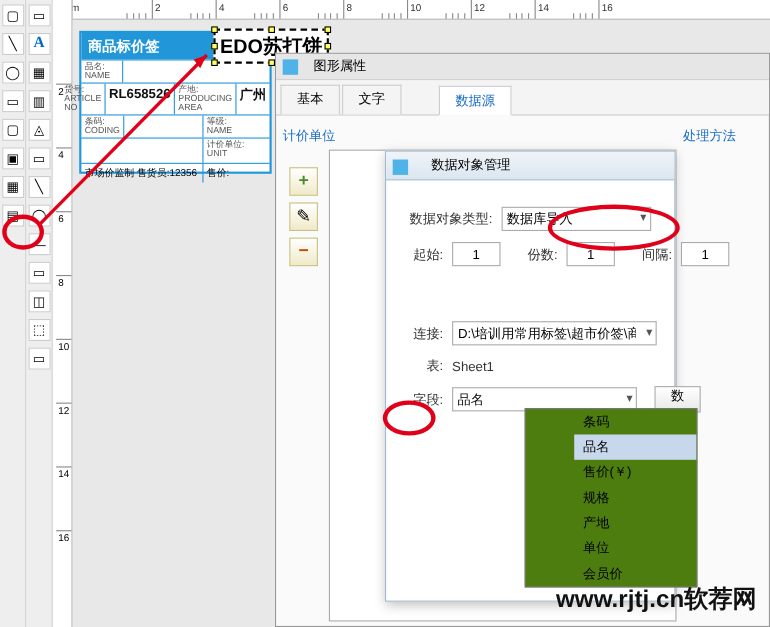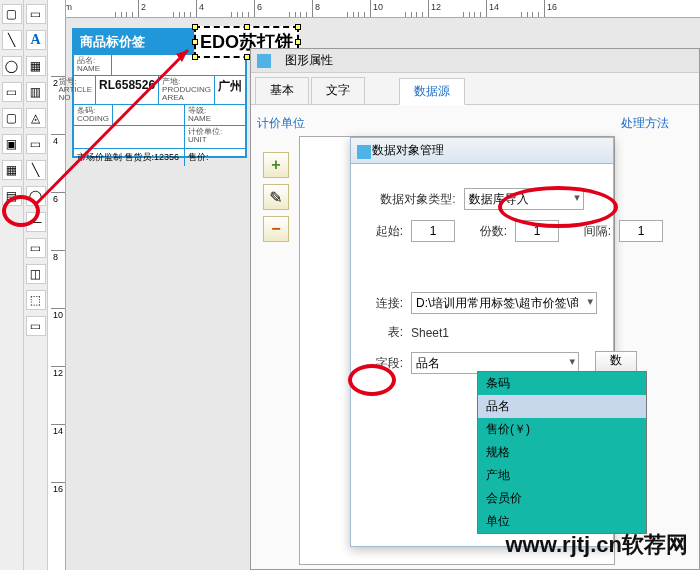--- a/index.html
+++ b/index.html
@@ -52,34 +52,34 @@
 .col-right { width:72px; }
 .group-label { color:#1a6cc8; font-size:12px; margin:4px 0; }
 .obj-box { border:1px solid #aaa; background:#fff; flex:1; position:relative; padding:6px; }
 .side-btns { display:flex; flex-direction:column; gap:6px; padding:16px 6px; }
 .sq-btn { width:26px; height:26px; border:1px solid #c8c080; background:linear-gradient(#fff,#f0eac8); display:flex; align-items:center; justify-content:center; font-size:16px; cursor:pointer; }
 .sq-btn.plus{color:#4a8a2a;font-weight:bold}
 .sq-btn.minus{color:#c05000;font-weight:bold}
 
 
 .dlg { position:absolute; left:50px; top:0; right:0; height:410px; background:#fff; border:1px solid #a0b8d0; box-shadow:0 3px 10px rgba(0,0,0,0.25); }
-.dlg-title { background:linear-gradient(#f0f4f8,#dae6f0); padding:4px 6px; border-bottom:1px solid #a0b8d0; display:flex; align-items:flex-end; gap:1px; font-size:12px; }
+.dlg-title { background:linear-gradient(#f0f4f8,#dae6f0); padding:4px 6px; border-bottom:1px solid #a0b8d0; display:flex; align-items:flex-end; gap:21px; font-size:12px; }
 .dlg-title .ic{width:14px;height:14px;background:#4fb3e8}
 .dlg-body { padding:14px 16px; font-size:12px; color:#333; }
 .frow { display:flex; align-items:center; gap:8px; margin:10px 0; }
 .frow .lbl { min-width:36px; text-align:right; }
 .inp, .sel { border:1px solid #aaa; background:#fff; height:22px; padding:0 4px; font-size:12px; }
 .sel { appearance:none; padding-right:18px; background:linear-gradient(#fff,#fff); position:relative; }
 .sel-wrap { position:relative; display:inline-block; }
 .sel-wrap::after { content:"▾"; position:absolute; right:4px; top:3px; color:#555; pointer-events:none; font-size:11px; }
 .spin { width:44px; text-align:center; }
 .btn { border:1px solid #aaa; background:linear-gradient(#fff,#e8e8e8); height:24px; padding:0 14px; cursor:pointer; font-size:12px; }
 
 
-.dd { position:absolute; left:126px; top:233px; width:170px; background:#14b8a6; border:1px solid #777; z-index:10; }
+.dd { position:absolute; left:126px; top:233px; width:157px; background:#4d7c0f; border:1px solid #777; z-index:10;padding-left:44px; }
 .dd div { padding:3px 8px; font-size:12px; cursor:pointer; }
 .dd div.hl { background:#c8d8ec; }
 
 
 .ring { position:absolute; border:4px solid #e1001a; border-radius:50%; pointer-events:none; z-index:50; }
 .arrow { position:absolute; pointer-events:none; z-index:49; }
 
 
 .wm { position:absolute; right:12px; bottom:10px; font-size:22px; font-weight:bold; color:#111; z-index:100; font-family:Arial,"Microsoft YaHei"; }
 </style>
@@ -274,21 +274,21 @@
           <div class="obj-box">
 
             <div class="dlg">
               <div class="dlg-title">
                 <span class="ic"></span>
                 <span>数据对象管理</span>
               </div>
               <div class="dlg-body">
                 <div class="frow" style="justify-content:center;margin-bottom:0">
                   <span>数据对象类型:</span>
-                  <span class="sel-wrap"><input class="sel" style="width: 120px;" value="数据库导入"></span>
+                  <span class="sel-wrap"><input class="sel" style="width: 136px;" value="数据库导入"></span>
                 </div>
                 <div class="frow">
                   <span class="lbl">起始:</span>
                   <input class="inp spin" value="1" style="">
                   <span style="width:14px"></span>
                   <span class="lbl">份数:</span>
                   <input class="inp spin" value="1" style="">
                   <span style="width:14px"></span>
                   <span class="lbl">间隔:</span>
                   <input class="inp spin" value="1" style="">
@@ -312,22 +312,22 @@
                   <button class="btn">取消</button>
                 </div>
               </div>
 
               <div class="dd">
                   <div>条码</div>
                   <div class="hl">品名</div>
                   <div>售价(￥)</div>
                   <div>规格</div>
                   <div>产地</div>
+                  <div>单位</div>
                   <div>会员价</div>
-                  <div>单位</div>
                 </div>
             </div>
 
           </div>
         </div>
       </div>
       <div class="col-right">
         <div class="group-label">处理方法</div>
       </div>
     </div>

